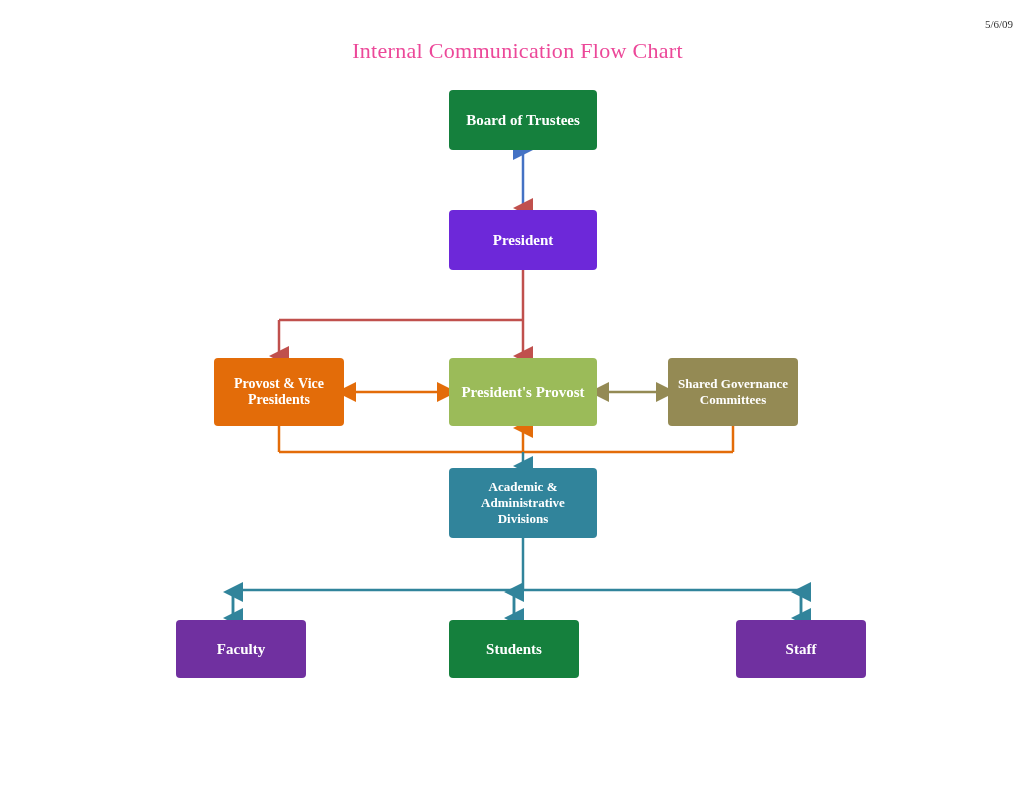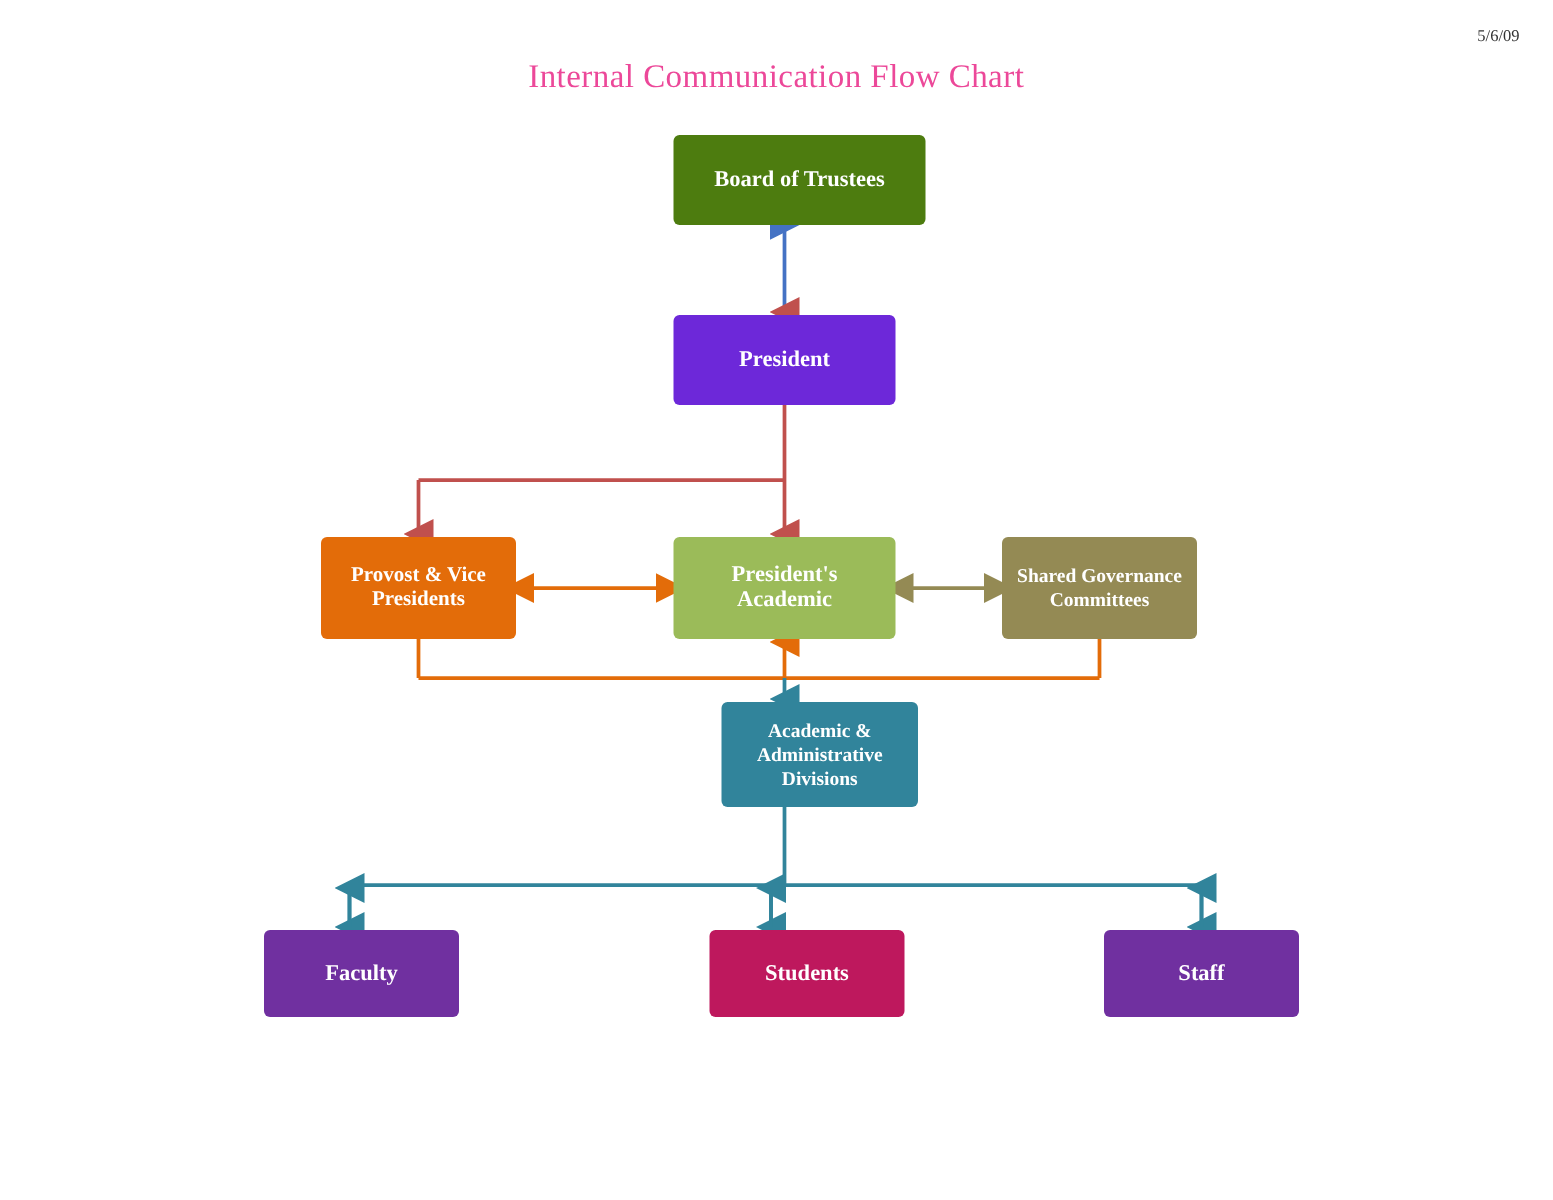--- a/index.html
+++ b/index.html
@@ -134,29 +134,29 @@
 
   <line x1="514" y1="590" x2="514" y2="618" stroke="#31849B" stroke-width="2.5" marker-end="url(#arrow-teal-down2)"></line>
 
   <line x1="801" y1="590" x2="801" y2="618" stroke="#31849B" stroke-width="2.5" marker-end="url(#arrow-teal-down2)"></line>
 
   <line x1="233" y1="618" x2="233" y2="592" stroke="#31849B" stroke-width="2.5" marker-end="url(#arrow-teal-up)"></line>
   <line x1="514" y1="618" x2="514" y2="592" stroke="#31849B" stroke-width="2.5" marker-end="url(#arrow-teal-up)"></line>
   <line x1="801" y1="618" x2="801" y2="592" stroke="#31849B" stroke-width="2.5" marker-end="url(#arrow-teal-up)"></line>
 </svg>
 
-<div class="box" style="left:449px;top:90px;width:168px;height:60px;background:#4d7c0f;">Board of Trustees</div>
+<div class="box" style="left:449px;top:90px;width:148px;height:60px;background:#15803d;">Board of Trustees</div>
 
 <div class="box" style="left:449px;top:210px;width:148px;height:60px;background:#6d28d9;">President</div>
 
-<div class="box" style="left:449px;top:358px;width:148px;height:68px;background:#9BBB59;">President's Academic</div>
+<div class="box" style="left:449px;top:358px;width:148px;height:68px;background:#9BBB59;">President's Provost</div>
 
 <div class="box" style="left:214px;top:358px;width:130px;height:68px;background:#E36C09;font-size:14px;">Provost &amp; Vice Presidents</div>
 
 <div class="box" style="left:668px;top:358px;width:130px;height:68px;background:#948A54;font-size:13px;">Shared Governance Committees</div>
 
-<div class="box" style="left:449px;top:468px;width:131px;height:70px;background:#31849B;font-size:13px;margin-left:32px;">Academic &amp; Administrative Divisions</div>
+<div class="box" style="left:449px;top:468px;width:148px;height:70px;background:#31849B;font-size:13px;">Academic &amp; Administrative Divisions</div>
 
 <div class="box" style="left:176px;top:620px;width:130px;height:58px;background:#7030A0;">Faculty</div>
 
-<div class="box" style="left:449px;top:620px;width:130px;height:58px;background:#be185d;margin-left:24px;">Students</div>
+<div class="box" style="left:449px;top:620px;width:130px;height:58px;background:#15803d;">Students</div>
 
 <div class="box" style="left:736px;top:620px;width:130px;height:58px;background:#7030A0;">Staff</div>
 
 </body></html>

